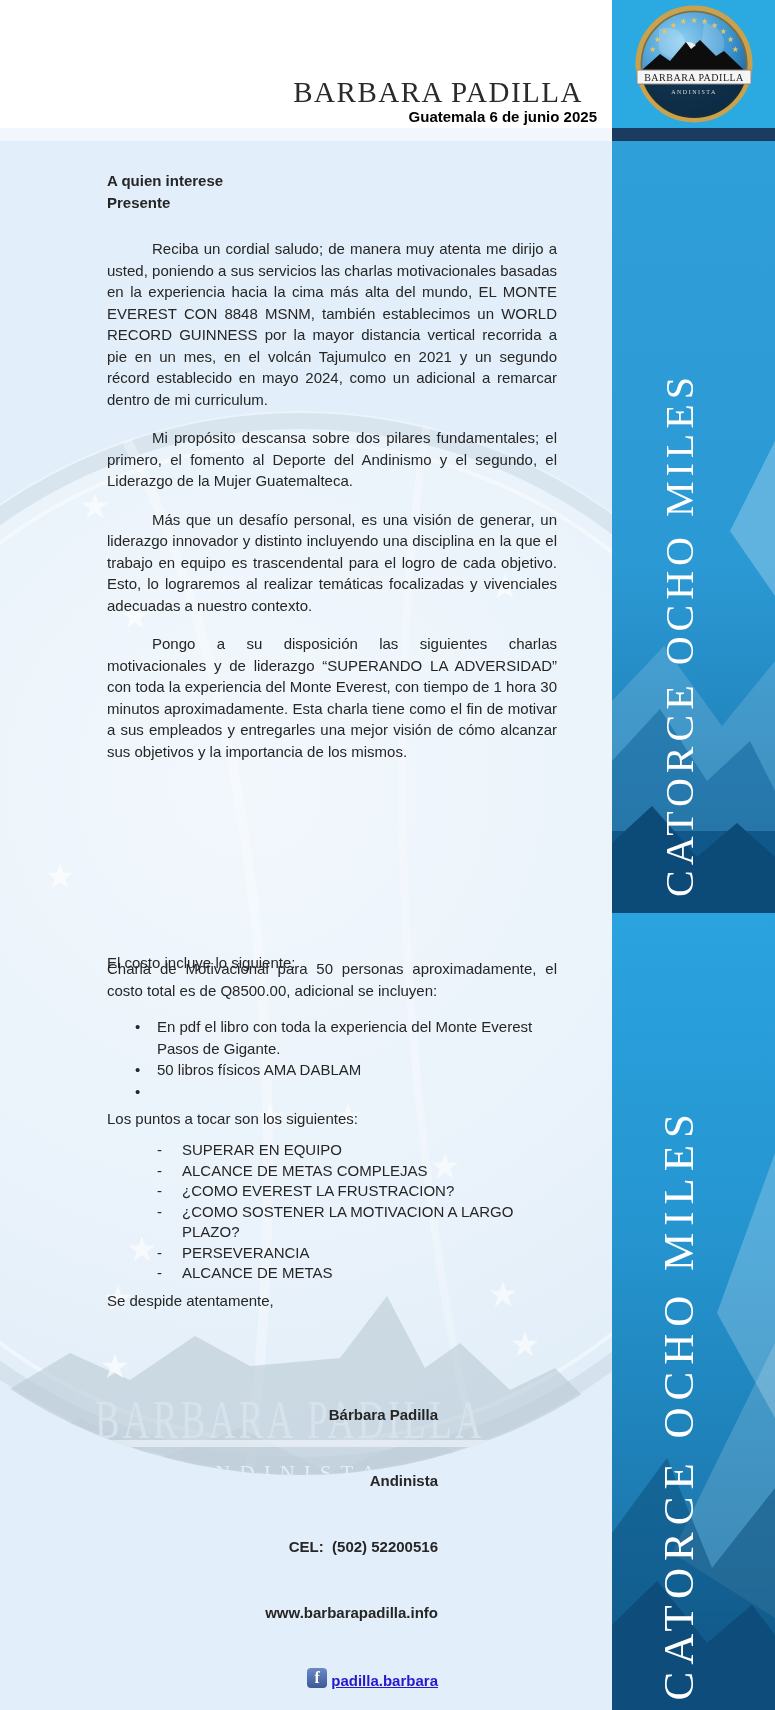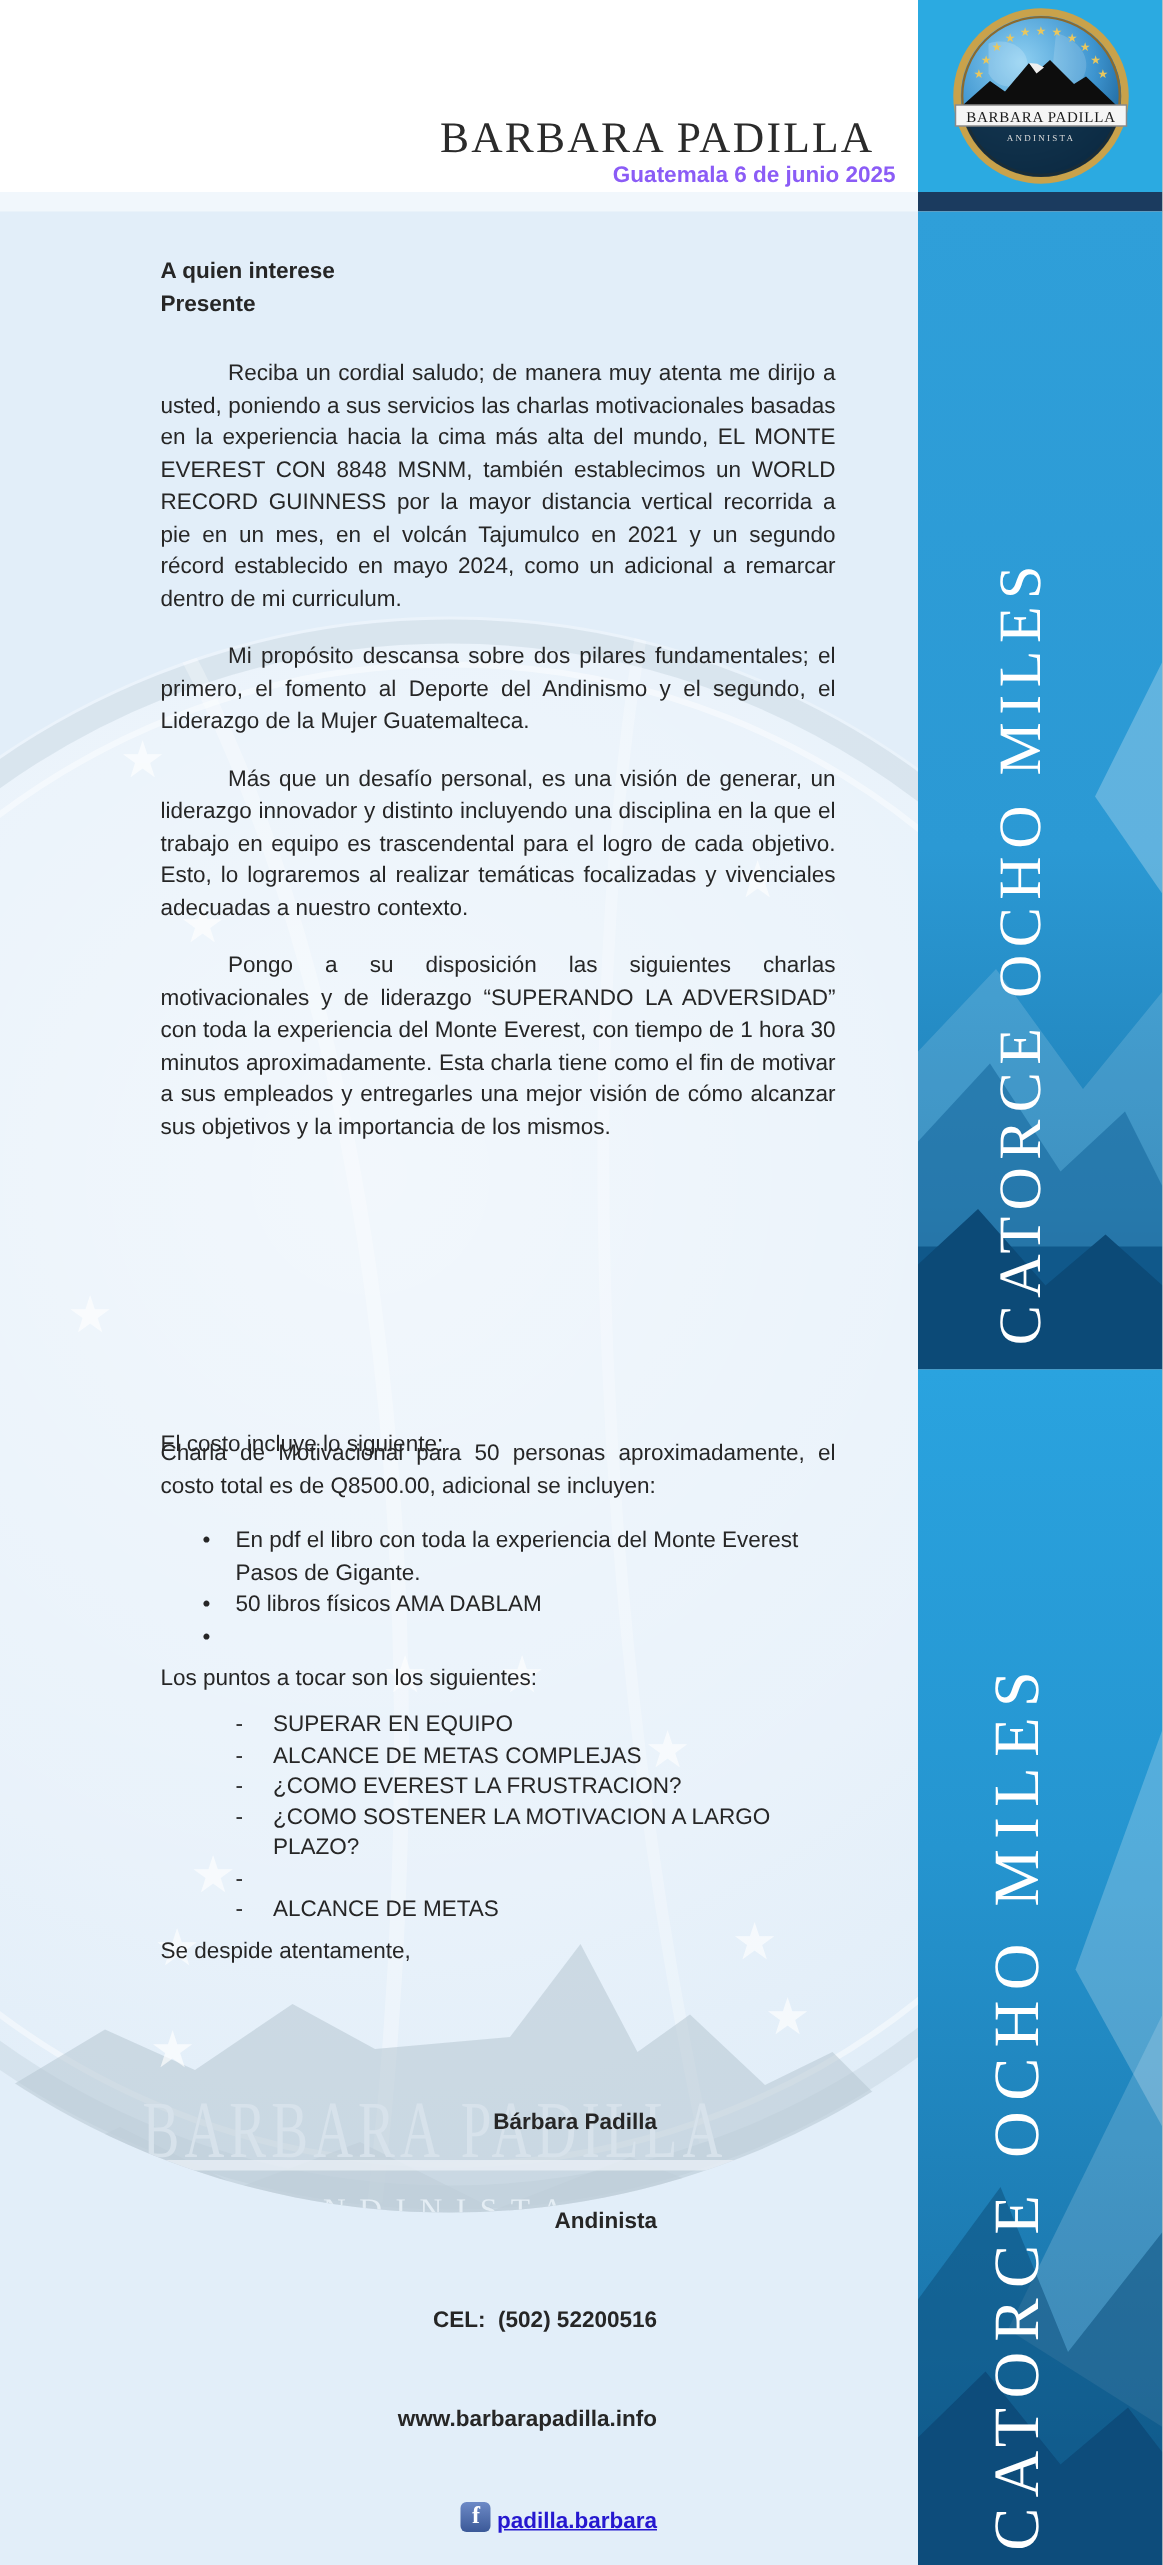--- a/index.html
+++ b/index.html
@@ -2,21 +2,21 @@
 <html><head>
 <meta charset="utf-8">
 <style>
   html,body{margin:0;padding:0;background:#9a9a9a;}
   .page{position:relative;width:775px;height:1710px;margin:0 auto;background:#ffffff;overflow:hidden;
         font-family:"Liberation Sans","DejaVu Sans",sans-serif;color:#262626;}
 
   
   .header-title{position:absolute;top:76px;right:192px;font-family:"Liberation Serif","DejaVu Serif",serif;
                 font-size:29px;letter-spacing:1.5px;color:#2b2b2b;white-space:nowrap;}
-  .header-date{position:absolute;top:108px;right:178px;font-size:15px;font-weight:700;color:#8b5cf6;white-space:nowrap;}
+  .header-date{position:absolute;top:108px;right:178px;font-size:15px;font-weight:700;color:#000000;white-space:nowrap;}
 
   
   .body-bg{position:absolute;left:0;top:128px;width:612px;height:1582px;background:#E2EEF9;}
   .body-bg::before{content:"";position:absolute;left:0;top:0;width:100%;height:13px;background:rgba(255,255,255,.5);}
   .watermark{position:absolute;left:0;top:128px;width:612px;height:1582px;pointer-events:none;}
 
   
   .logo-block{position:absolute;left:612px;top:0;width:163px;height:128px;background:#2BAAE1;}
   .logo-svg{position:absolute;left:22px;top:4px;}
   .navy-strip{position:absolute;left:612px;top:128px;width:163px;height:13px;background:#1B3B5F;}
@@ -154,20 +154,21 @@
         <div class="li-row dash">
           <span class="bullet">-</span>
           <span class="btext">¿COMO EVEREST LA FRUSTRACION?</span>
         </div>
         <div class="li-row dash">
           <span class="bullet">-</span>
           <span class="btext">¿COMO SOSTENER LA MOTIVACION A LARGO PLAZO?</span>
         </div>
         <div class="li-row dash">
           <span class="bullet">-</span>
+          <span class="btext">PERSEVERANCIA</span>
         </div>
         <div class="li-row dash">
           <span class="bullet">-</span>
           <span class="btext">ALCANCE DE METAS</span>
         </div>
       </div>
 
     <div class="block closing">Se despide atentamente,</div>
 
     <div class="signature">

